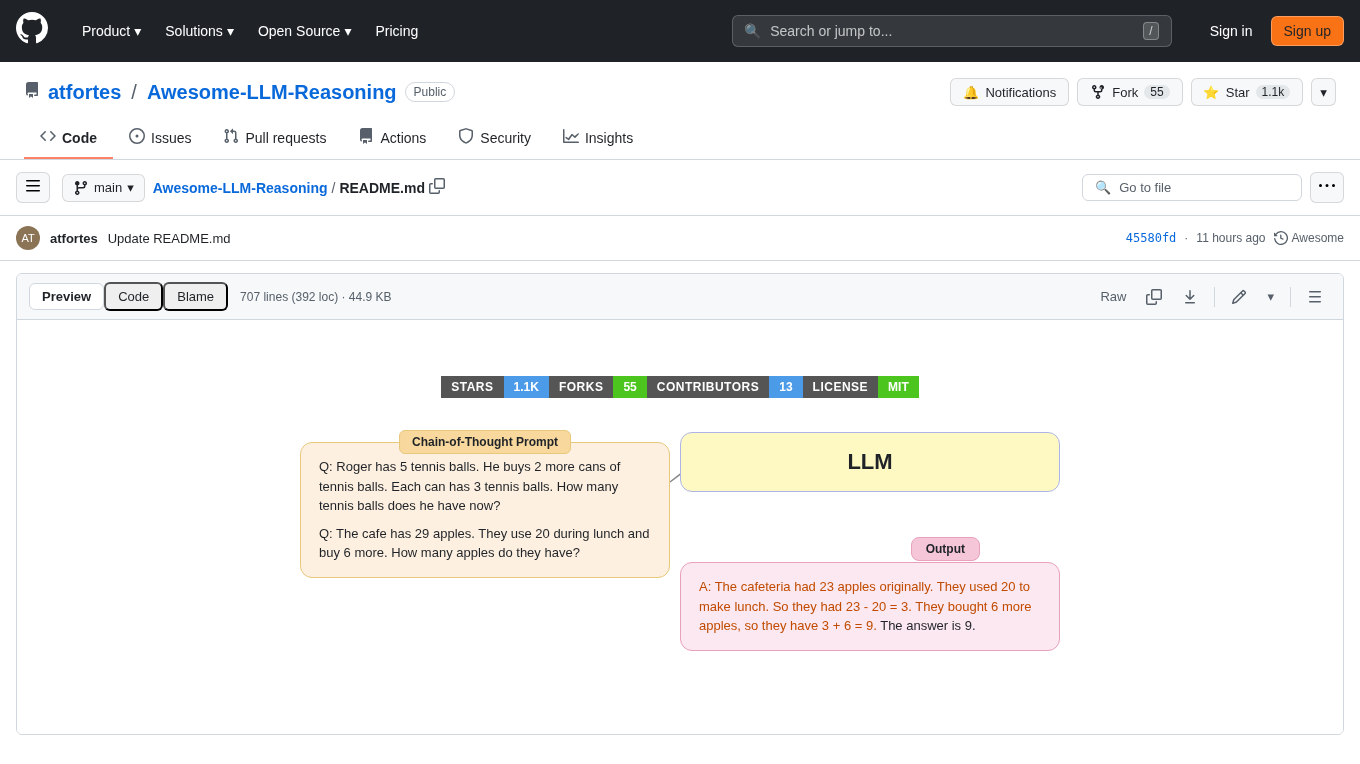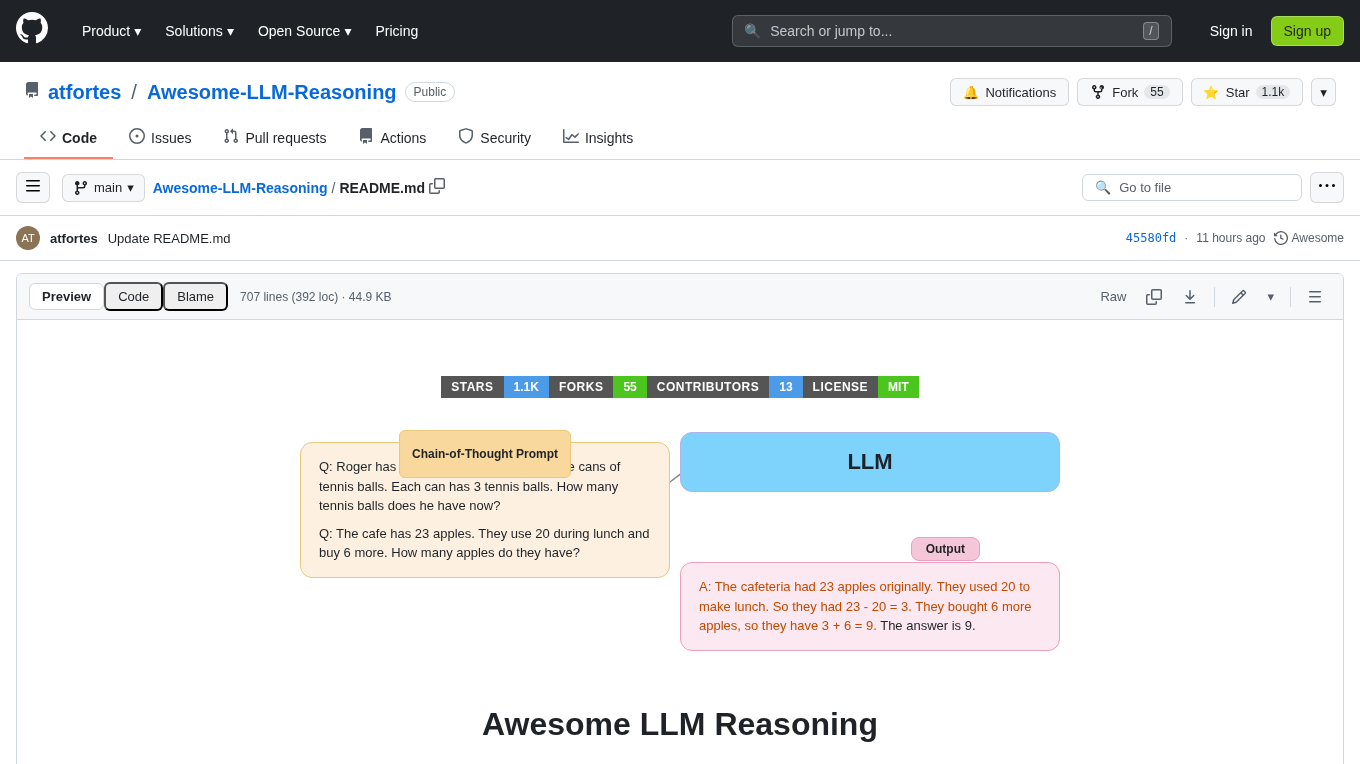--- a/index.html
+++ b/index.html
@@ -54,21 +54,21 @@
     .btn-sign-in {
       background: none;
       border: none;
       color: #fff;
       padding: 6px 10px;
       cursor: pointer;
       font-size: 14px;
       border-radius: 6px;
     }
     .btn-sign-up {
-      background: #84cc16;
+      background: #f97316;
       border: 1px solid rgba(255,255,255,0.3);
       color: #1f2328;
       padding: 6px 12px;
       cursor: pointer;
       font-size: 14px;
       border-radius: 6px;
       font-weight: 500;
     }
 
     
@@ -347,34 +347,34 @@
       line-height: 1.5;
     }
     .cot-label {
       position: absolute;
       top: -13px;
       left: 50%;
       transform: translateX(-50%);
       background: #f8d89c;
       border: 1.5px solid #e8c87a;
       border-radius: 6px;
-      padding: 14px 12px;
+      padding: 2px 12px;
       font-size: 12px;
       font-weight: 600;
       white-space: nowrap;
     }
     .cot-highlight { color: #c04b00; font-weight: 500; }
 
     
     .llm-box {
       position: absolute;
       right: 0;
       top: 10px;
       width: 380px;
-      background: #7dd3fc;
+      background: #fef9c3;
       border: 1.5px solid #adb5e8;
       border-radius: 12px;
       padding: 16px 18px;
       font-size: 14px;
       text-align: center;
     }
     .llm-title { font-size: 22px; font-weight: 600; color: #1f2328; }
     .llm-sub { font-size: 12px; color: #57606a; margin-top: 4px; }
 
     
@@ -684,33 +684,32 @@
             </marker>
             <marker id="arrowhead2" markerWidth="10" markerHeight="7" refX="9" refY="3.5" orient="auto">
               <polygon points="0 0, 10 3.5, 0 7" fill="#888"></polygon>
             </marker>
           </defs>
         </svg>
 
         <div class="cot-box">
           <span class="cot-label">Chain-of-Thought Prompt</span>
           <p>Q: Roger has 5 tennis balls. He buys 2 more cans of tennis balls. Each can has 3 tennis balls. How many tennis balls does he have now?</p>
-          <p style="margin-top:8px">Q:  The cafe has 23 apples. They use 20 during lunch and buy 6 more. How many apples do they have?</p>
+          <p style="margin-top:8px">Q:  The cafe has 29 apples. They use 20 during lunch and buy 6 more. How many apples do they have?</p>
         </div>
 
         <div class="llm-box">
           <div class="llm-title">LLM</div>
         </div>
 
         <div class="output-label-box">Output</div>
 
         <div class="output-content-box">
           <span class="output-highlight">A: The cafeteria had 23 apples originally. They used 20 to make lunch. So they had 23 - 20 = 3. They bought 6 more apples, so they have 3 + 6 = 9.</span>
           <span> The answer is 9.</span>
         </div>
 
       </div>
     </div>
 
-    <h1 class="section-heading">Awesome LLM Reasoning</h1>
 
   </div>
 </div>
 
 </body></html>

